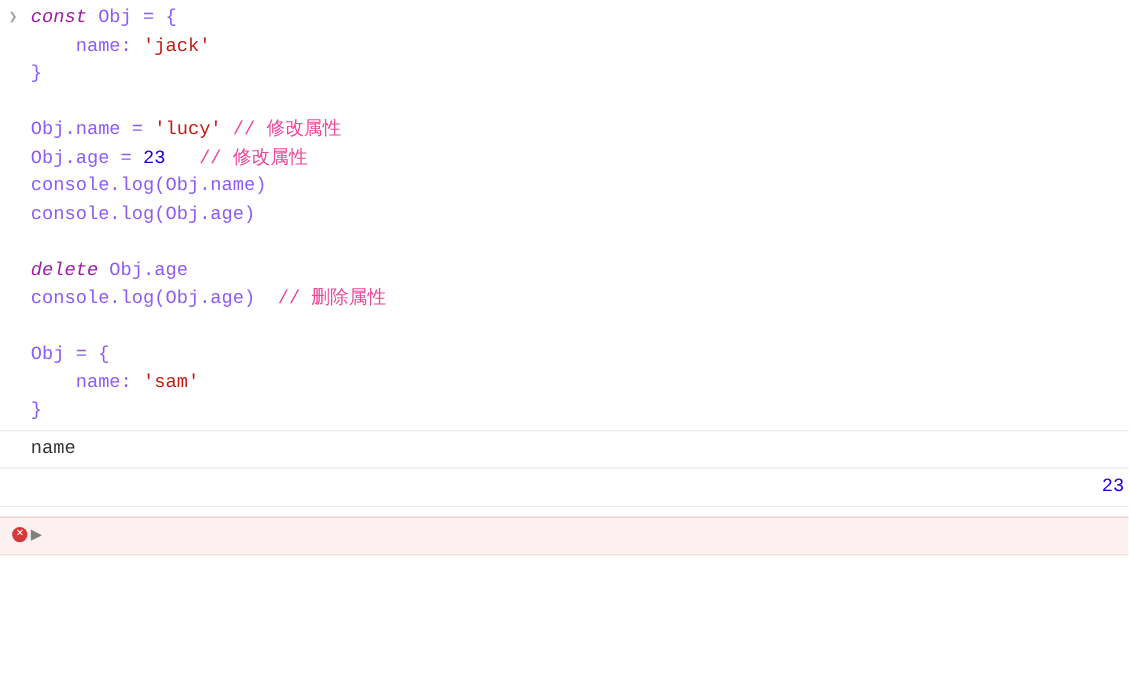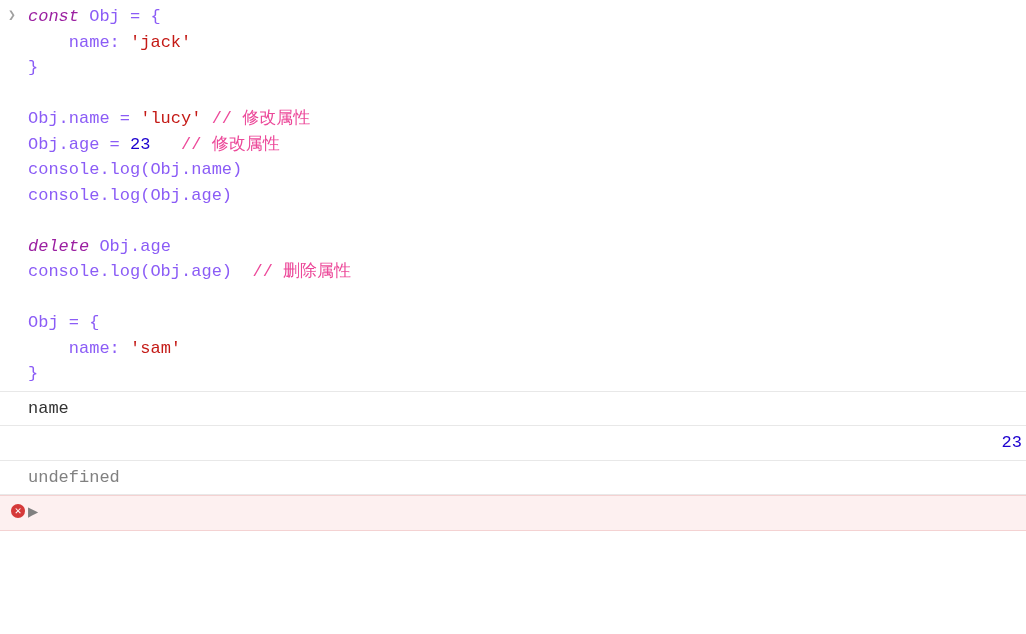--- a/index.html
+++ b/index.html
@@ -111,21 +111,20 @@
       <div class="entry">
         <div class="gutter"></div>
         <div class="content output-text">name</div>
       </div>
       <div class="entry">
         <div class="gutter"></div>
         <div class="content kw-num">23</div>
       </div>
       <div class="entry">
         <div class="gutter"></div>
-        <div class="content kw-undef">undefined</div>
       </div>
     </div>
 
   <div class="entry error-entry">
     <div class="error-gutter">
       <div class="error-icon">✕</div>
     </div>
     <div class="error-content">
       <span class="error-arrow">▶</span>
     </div>

